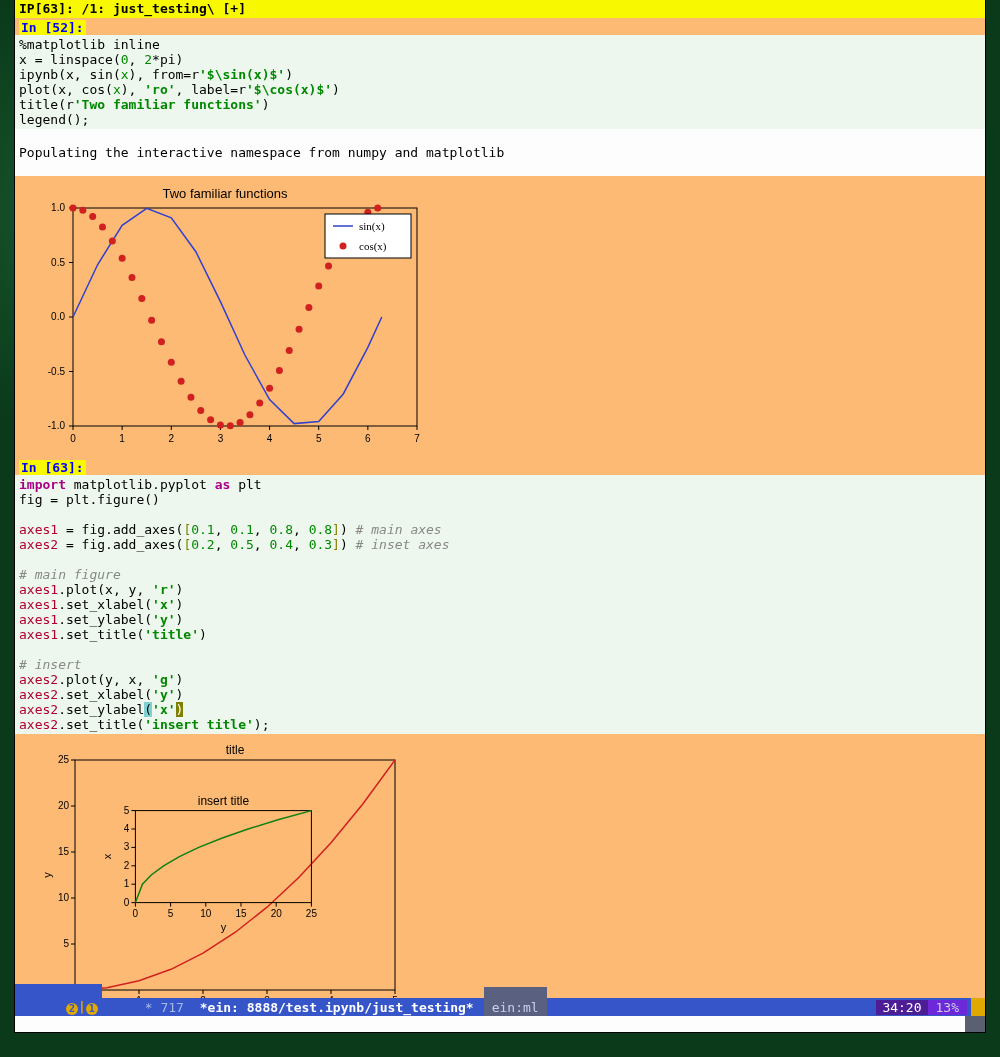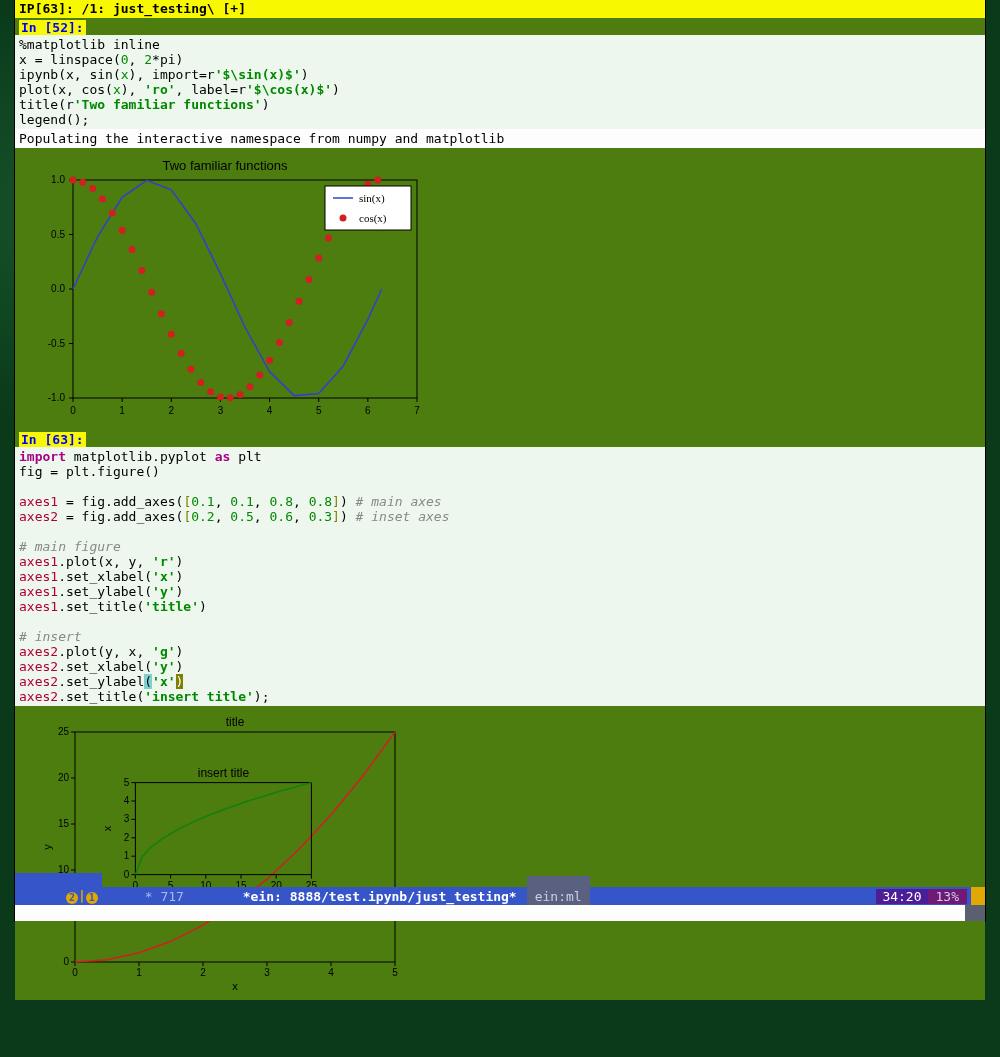--- a/index.html
+++ b/index.html
@@ -20,56 +20,56 @@
       radial-gradient(circle at 90% 30%, #1a5a30 0, #0a3a1a 18%),
       radial-gradient(circle at 20% 80%, #1a5a30 0, #0a3a1a 18%),
       radial-gradient(circle at 80% 90%, #1a5a30 0, #0a3a1a 18%),
       #0a3a1a;
   }
   .window {
     position: absolute;
     left: 15px;
     top: 0;
     width: 970px;
-    height: 921px;
+    height: 1032px;
     background: #fdfdfd;
     box-shadow: 0 0 0 1px #000;
   }
   .tab-bar {
     background: #f8f800;
     color: #000;
     font-weight: bold;
     padding: 1px 4px;
     height: 16px;
     line-height: 16px;
     white-space: pre;
   }
   .content {
     position: relative;
-    background: #4d7c0f;
+    background: #fdba74;
   }
   .prompt {
     display: inline-block;
     background: #f8f800;
     color: #0000ff;
     font-weight: bold;
     padding: 0 2px;
     margin: 2px 0 0 4px;
   }
   .code-block {
     background: #edf7ed;
     padding: 2px 4px 2px 4px;
     margin: 0;
     white-space: pre;
     line-height: 15px;
     color: #000;
   }
   .plain-out {
     background: #fdfdfd;
-    padding: 2px 4px;
+    padding: 16px 4px;
     white-space: pre;
     color: #000;
   }
   
   .kw  { color: #aa0088; font-weight: bold; }
   .var { color: #b00030; }
   .num { color: #008800; }
   .str { color: #008800; font-weight: bold; }
   .cm  { color: #888; font-style: italic; }
   .paren { color: #808000; }
@@ -108,36 +108,35 @@
   }
   .modeline .grey-seg {
     color: #a8b8e8;
     padding: 0 6px;
     margin-left: 37px;
   }
   .modeline .main {
     color: #fff;
     font-weight: bold;
     padding: 0 2px;
-    margin-left: 43px;
   }
   .modeline .pill {
     background: #5a6080;
     color: #c8d0e8;
     padding: 13px 8px;
     margin-left: 8px;
   }
   .modeline .spacer { flex: 1; }
   .modeline .pos {
     background: #4c1d95;
     color: #fff;
     padding: 0 6px;
   }
   .modeline .pct {
-    background: #701a75;
+    background: #6d28d9;
     color: #c8d0e8;
     padding: 0 8px;
   }
   .minibuffer {
     position: absolute;
     left: 0; right: 0; bottom: 0;
     height: 16px;
     background: #fdfdfd;
   }
   .minibuffer .end-chip {
@@ -169,21 +168,21 @@
 <div class="window">
 
   <div class="tab-bar">IP[63]: /1: just_testing\ [+]</div>
 
   <div class="content">
 
     
     <span class="prompt">In [52]:</span>
     <div class="code-block"><span>%matplotlib inline</span>
 <span><span>x </span><span>= linspace(</span><span class="num">0</span><span>, </span><span class="num">2</span><span>*pi)</span></span>
-<span><span>ipynb(x, sin(</span><span class="num">x</span><span>), import=r</span><span class="str">'$\sin(x)$'</span><span>)</span></span>
+<span><span>ipynb(x, sin(</span><span class="num">x</span><span>), from=r</span><span class="str">'$\sin(x)$'</span><span>)</span></span>
 <span><span>plot(x, cos(</span><span class="num">x</span><span>), </span><span class="str">'ro'</span><span>, label=r</span><span class="str">'$\cos(x)$'</span><span>)</span></span>
 <span><span>title(r</span><span class="str">'Two familiar functions'</span><span>)</span></span>
 <span><span>legend();</span></span></div>
     <div class="plain-out">Populating the interactive namespace from numpy and matplotlib</div>
 
     
     <div class="chart1-wrap">
       <svg id="chart1" width="400" height="270">
           <rect x="48" y="24" width="344" height="218" fill="none" stroke="#000" stroke-width="1"></rect>
           <text x="200" y="14" text-anchor="middle" font-size="13" font-family="sans-serif">Two familiar functions</text>
@@ -255,21 +254,21 @@
           </g>
         </svg>
     </div>
 
     
     <span class="prompt">In [63]:</span>
     <div class="code-block"><span><span class="kw">import</span><span> matplotlib.pyplot </span><span class="kw">as</span><span> plt</span></span>
 <span><span>fig </span><span>=</span><span> plt.figure()</span></span>
 
 <span><span class="var">axes1 </span><span>=</span><span> fig.add_axes(</span><span class="paren">[</span><span class="num">0.1</span><span>, </span><span class="num">0.1</span><span>, </span><span class="num">0.8</span><span>, </span><span class="num">0.8</span><span class="paren">]</span><span>) </span><span class="cm"># main axes</span></span>
-<span><span class="var">axes2 </span><span>=</span><span> fig.add_axes(</span><span class="paren">[</span><span class="num">0.2</span><span>, </span><span class="num">0.5</span><span>, </span><span class="num">0.6</span><span>, </span><span class="num">0.3</span><span class="paren">]</span><span>) </span><span class="cm"># inset axes</span></span>
+<span><span class="var">axes2 </span><span>=</span><span> fig.add_axes(</span><span class="paren">[</span><span class="num">0.2</span><span>, </span><span class="num">0.5</span><span>, </span><span class="num">0.4</span><span>, </span><span class="num">0.3</span><span class="paren">]</span><span>) </span><span class="cm"># inset axes</span></span>
 
 <span class="cm"># main figure</span>
 <span><span class="var">axes1</span><span>.plot(x, y, </span><span class="str">'r'</span><span>)</span></span>
 <span><span class="var">axes1</span><span>.set_xlabel(</span><span class="str">'x'</span><span>)</span></span>
 <span><span class="var">axes1</span><span>.set_ylabel(</span><span class="str">'y'</span><span>)</span></span>
 <span><span class="var">axes1</span><span>.set_title(</span><span class="str">'title'</span><span>)</span></span>
 
 <span class="cm"># insert</span>
 <span><span class="var">axes2</span><span>.plot(y, x, </span><span class="str">'g'</span><span>)</span></span>
 <span><span class="var">axes2</span><span>.set_xlabel(</span><span class="str">'y'</span><span>)</span></span>

